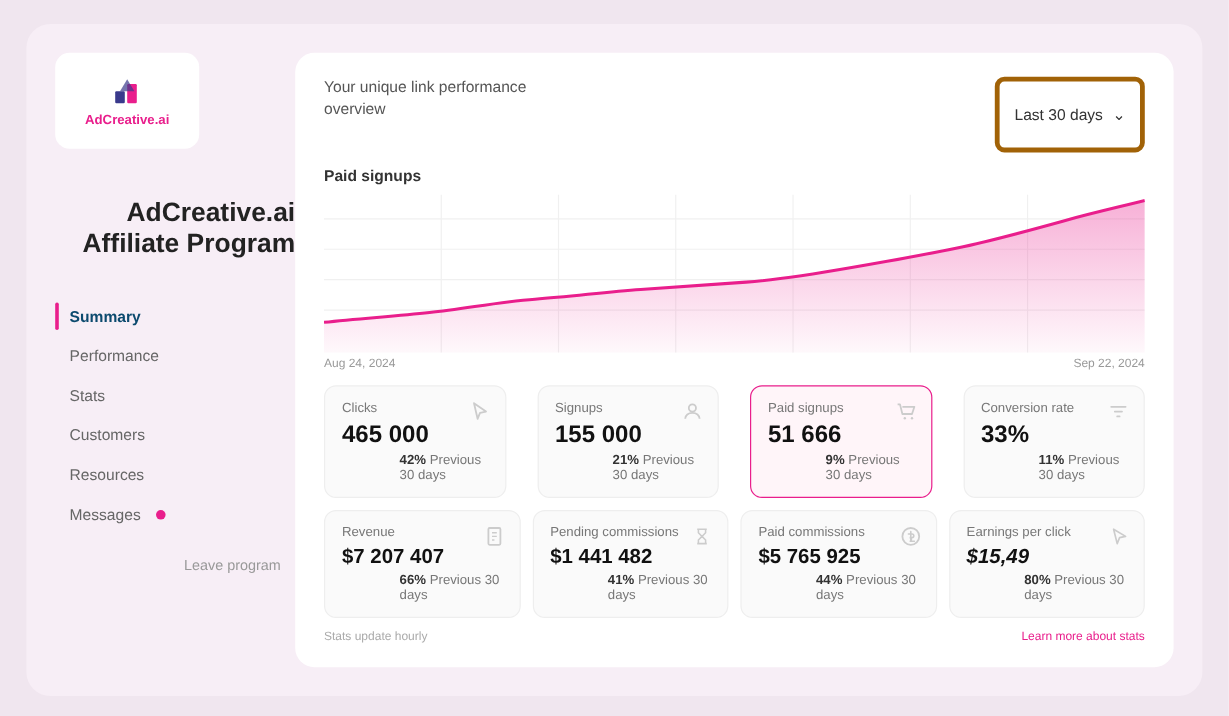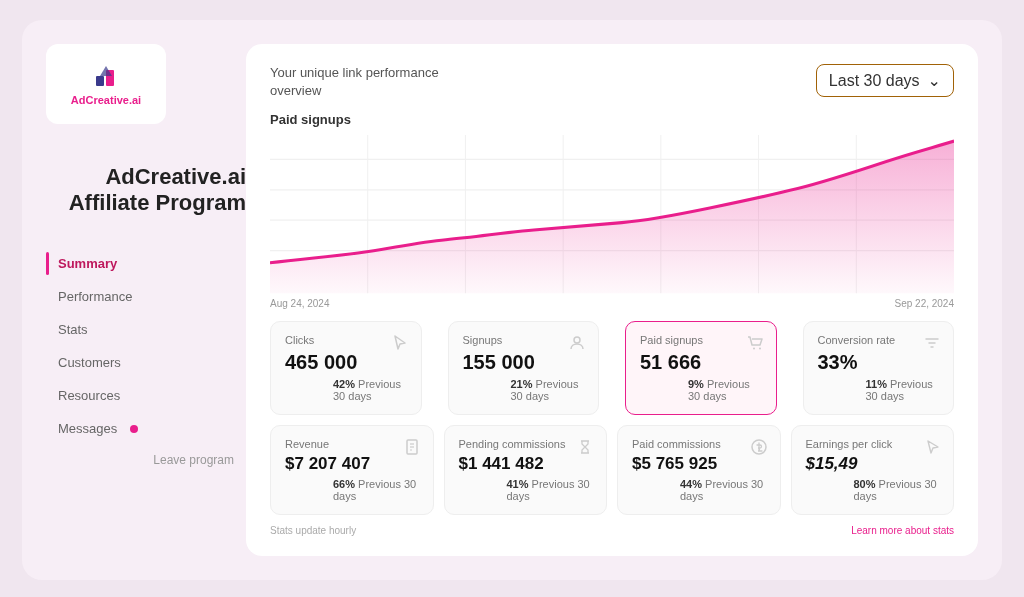--- a/index.html
+++ b/index.html
@@ -76,21 +76,21 @@
       color: #666;
       cursor: pointer;
       border-radius: 6px;
       display: flex;
       align-items: center;
       gap: 6px;
       position: relative;
     }
     .nav-item.active {
       font-weight: 700;
-      color: #be185d;
+      color: #0c4a6e;
     }
     .nav-item.active::before {
       content: '';
       position: absolute;
       left: 0;
       top: 4px;
       bottom: 4px;
       width: 3px;
       background: #e91e8c;
       border-radius: 2px;
@@ -99,21 +99,21 @@
       width: 8px;
       height: 8px;
       background: #e91e8c;
       border-radius: 50%;
       display: inline-block;
     }
     .leave-program {
       font-size: 12px;
       color: #999;
       padding: 8px 12px;
-      margin-top: 1px;
+      margin-top: 12px;
       cursor: pointer;
     }
     
     .main-content {
       flex: 1;
       background: white;
       border-radius: 16px;
       padding: 20px 24px;
       display: flex;
       flex-direction: column;
@@ -126,24 +126,24 @@
     }
     .performance-title {
       font-size: 13px;
       color: #555;
       line-height: 1.4;
     }
     .date-dropdown {
       display: flex;
       align-items: center;
       gap: 8px;
-      border: 1px solid #a16207;
+      border: 4px solid #a16207;
       border-radius: 8px;
-      padding: 6px 12px;
-      font-size: 16px;
+      padding: 20px 12px;
+      font-size: 13px;
       color: #333;
       cursor: pointer;
       white-space: nowrap;
     }
     .paid-signups-label {
       font-size: 13px;
       font-weight: 600;
       color: #333;
       margin-bottom: 8px;
     }

